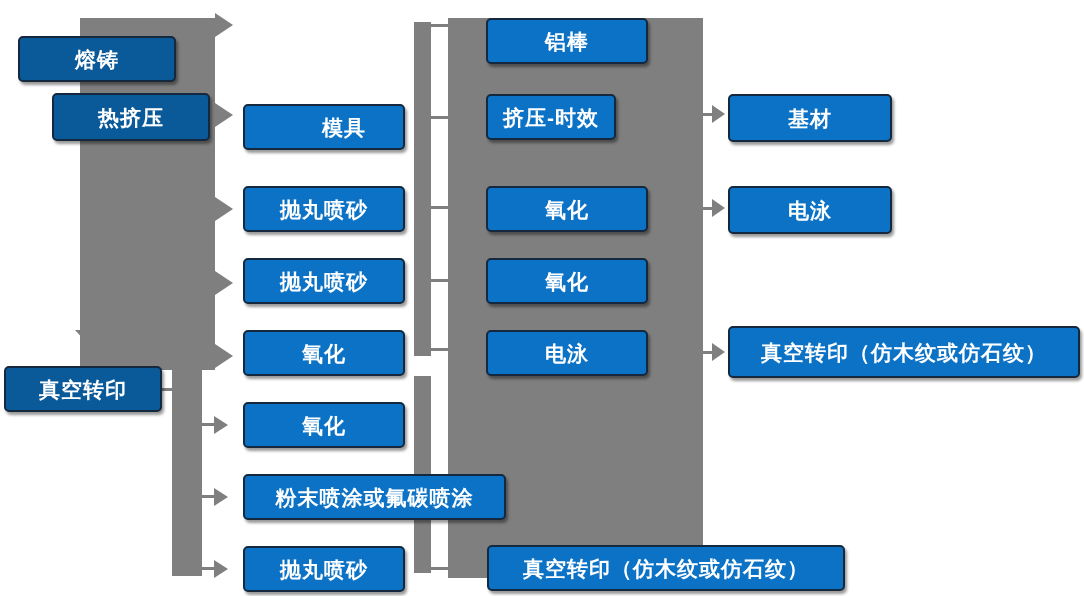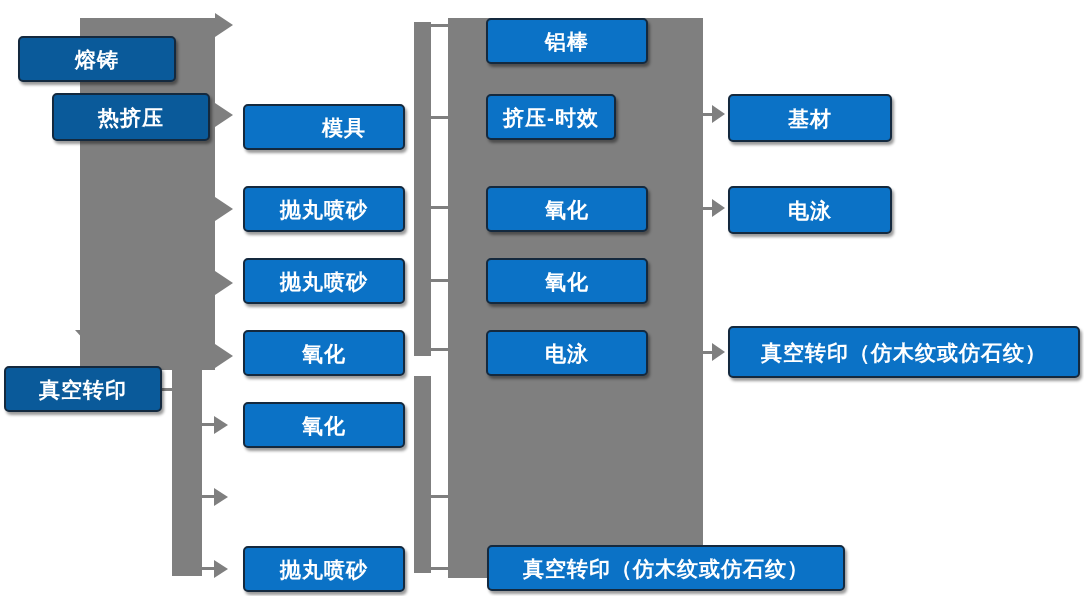--- a/index.html
+++ b/index.html
@@ -77,20 +77,21 @@
   <div class="tri right" style="left:712px;top:343px;border-top-width:9px;border-bottom-width:9px;border-left-width:13px;"></div>
 
 <div class="node dark" style="left: 18px; top: 4px; width: 158px; height: 46px; margin-top: 32px;">熔铸</div>
     <div class="node dark" style="left: 4px; top: 93px; width: 158px; height: 48px; margin-left: 48px;">热挤压</div>
     <div class="node dark" style="left: 4px; top: 366px; width: 158px; height: 46px;">真空转印</div>
     <div class="node blue" style="left: 243px; top: 104px; width: 162px; height: 46px; padding-left: 40px;">模具</div>
     <div class="node blue" style="left: 243px; top: 186px; width: 162px; height: 46px;">抛丸喷砂</div>
     <div class="node blue" style="left: 243px; top: 258px; width: 162px; height: 46px;">抛丸喷砂</div>
     <div class="node blue" style="left: 243px; top: 330px; width: 162px; height: 46px;">氧化</div>
     <div class="node blue" style="left: 243px; top: 402px; width: 162px; height: 46px;">氧化</div>
+    <div class="node blue" style="left: 243px; top: 474px; width: 263px; height: 46px;">粉末喷涂或氟碳喷涂</div>
     <div class="node blue" style="left: 243px; top: 546px; width: 162px; height: 46px;">抛丸喷砂</div>
     <div class="node blue" style="left: 486px; top: 18px; width: 162px; height: 46px;">铝棒</div>
     <div class="node blue" style="left: 486px; top: 94px; width: 130px; height: 46px;">挤压-时效</div>
     <div class="node blue" style="left: 486px; top: 186px; width: 162px; height: 46px;">氧化</div>
     <div class="node blue" style="left: 486px; top: 258px; width: 162px; height: 46px;">氧化</div>
     <div class="node blue" style="left: 486px; top: 330px; width: 162px; height: 46px;">电泳</div>
     <div class="node blue" style="left: 487px; top: 545px; width: 358px; height: 46px;">真空转印（仿木纹或仿石纹）</div>
     <div class="node blue" style="left: 728px; top: 94px; width: 164px; height: 48px;">基材</div>
     <div class="node blue" style="left: 728px; top: 186px; width: 164px; height: 48px;">电泳</div>
     <div class="node blue" style="left: 728px; top: 326px; width: 352px; height: 52px;">真空转印（仿木纹或仿石纹）</div>

